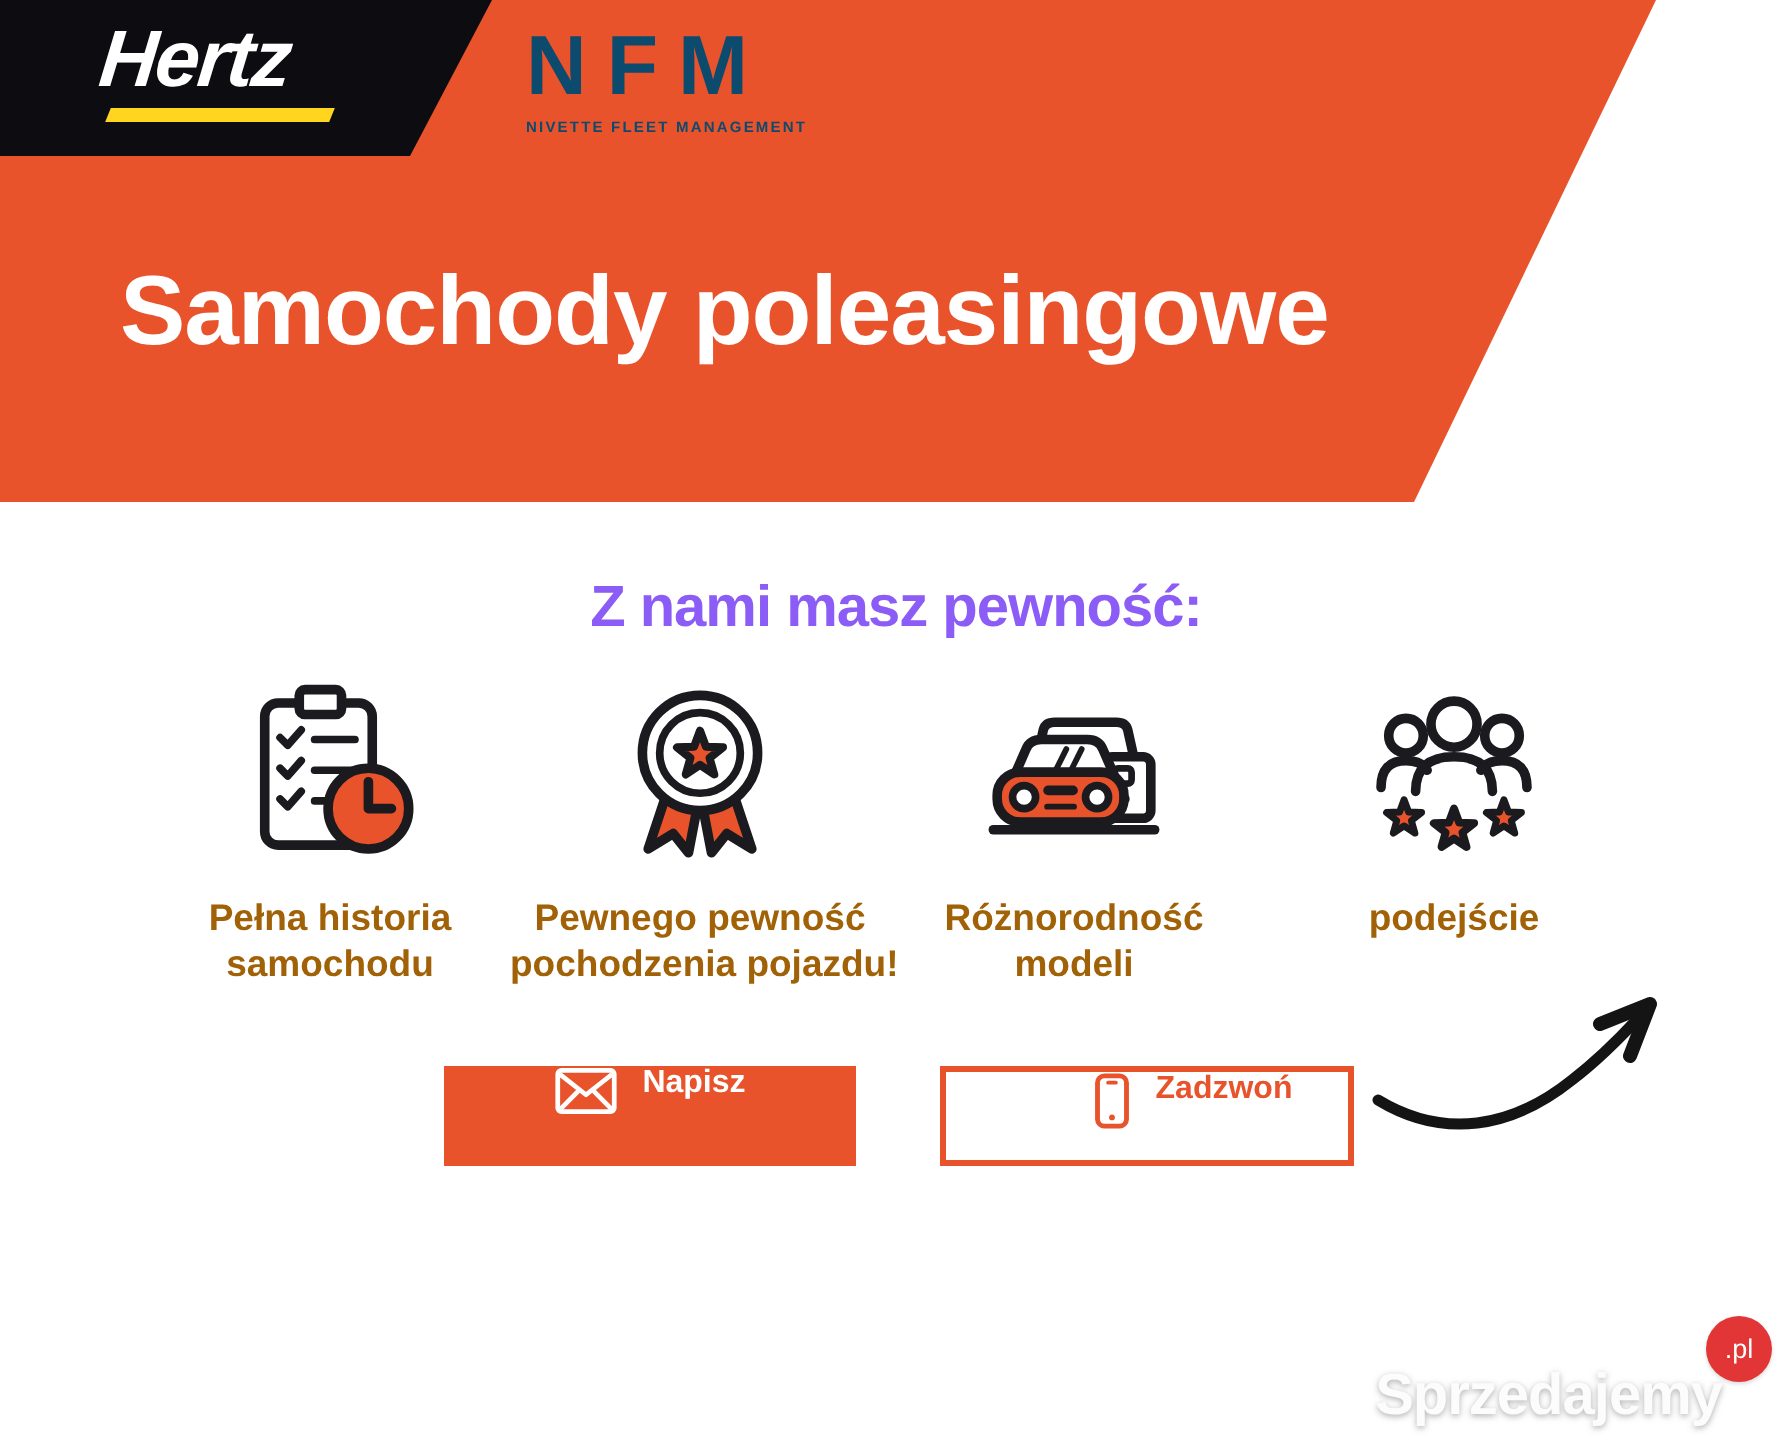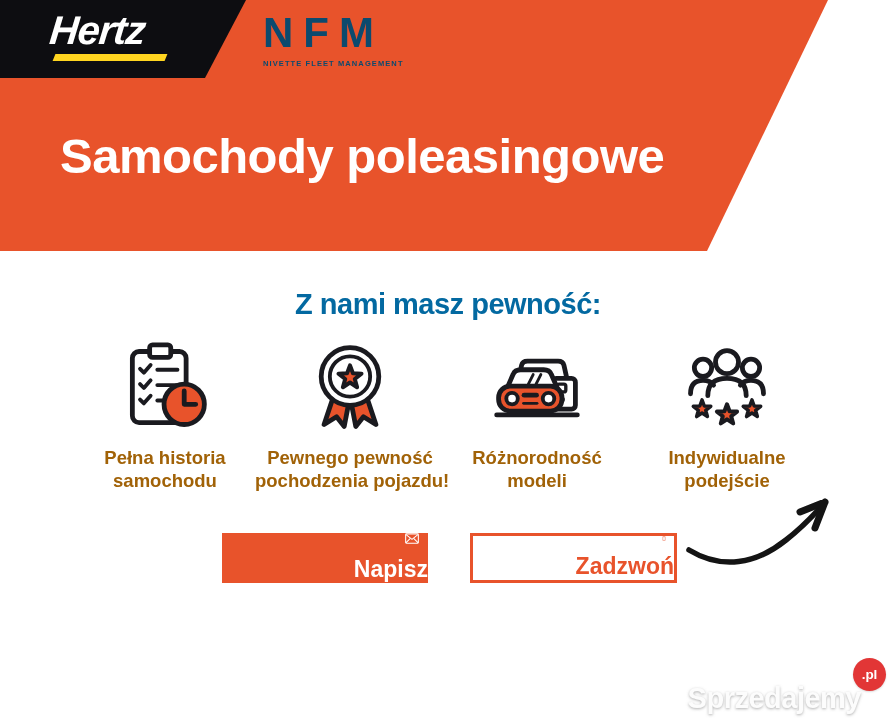--- a/index.html
+++ b/index.html
@@ -33,47 +33,47 @@
   .nfm{position:absolute;left:263px;top:12px;color:#0c4a6e;z-index:3;}
   .nfm-main{font-size:42px;font-weight:bold;letter-spacing:10px;line-height:1;}
   .nfm-sub{font-size:7.5px;font-weight:bold;letter-spacing:1.1px;margin-top:5px;}
   .title{
     position:absolute;left:60px;top:128px;margin:0;z-index:3;
     color:#ffffff;font-size:49px;font-weight:bold;letter-spacing:-0.5px;
   }
   
   .heading{
     position:absolute;left:0;top:288px;width:896px;margin:0;text-align:center;
-    color:#0369a1;font-size:29px;font-weight:bold;letter-spacing:-0.5px;
+    color:#8b5cf6;font-size:29px;font-weight:bold;letter-spacing:-0.5px;
   }
   .feature{position:absolute;top:340px;width:190px;text-align:center;}
   .feature svg{display:inline-block;}
   .f1{left:70px;} .f2{left:255px;} .f3{left:442px;} .f4{left:632px;}
   .caption{
     margin-top:6px;color:#a16207;font-size:18.5px;font-weight:bold;
     line-height:1.25;white-space:nowrap;
   }
   
   .btn{
-    position:absolute;top:533px;height:50px;display:flex;align-items:flex-end;
+    position:absolute;top:533px;height:50px;display:flex;align-items:flex-start;
     justify-content:center;gap:12px;font-family:"Liberation Sans",sans-serif;
-    font-size:23px;font-weight:bold;cursor:pointer;box-sizing:border-box;padding:0;flex-direction:column;
+    font-size:16px;font-weight:bold;cursor:pointer;box-sizing:border-box;padding:0;
   }
   .btn-write{left:222px;width:206px;background:#e8532b;color:#ffffff;border:none;}
   .btn-call{left:470px;width:207px;background:#ffffff;color:#e8532b;border:3px solid #e8532b;padding-left:45px;}
   .arrow{position:absolute;left:684px;top:490px;}
   
   .watermark{position:absolute;top:658px;right:10px;display:flex;align-items:flex-start;z-index:4;}
   .wm-text{
     font-size:29px;font-weight:bold;color:#fcfcfc;letter-spacing:-0.5px;margin-top:24px;
     text-shadow:0 1px 3px rgba(110,110,110,0.55);
   }
   .wm-pl{
     width:33px;height:33px;border-radius:50%;background:#e23636;color:#ffffff;
-    font-size:13.5px;font-weight:bold;display:flex;align-items:center;justify-content:center;
+    font-size:13.5px;font-weight:normal;display:flex;align-items:center;justify-content:center;
     margin-left:-8px;box-shadow:0 1px 2px rgba(0,0,0,0.15);
   }
   .ic{stroke:#1a1a1f;stroke-linecap:round;stroke-linejoin:round;}
 </style>
 </head>
 <body>
 
 <div class="stage">
 
   <div class="orange-shape"></div>
@@ -162,21 +162,20 @@
         <polygon class="ic" points="0,-12 2.94,-4.05 11.41,-3.71 4.76,1.55 7.05,9.71 0,5 -7.05,9.71 -4.76,1.55 -11.41,-3.71 -2.94,-4.05" fill="#e8532b" stroke-width="4.5"></polygon>
       </g>
       <g transform="translate(50,78) scale(0.92)">
         <polygon class="ic" points="0,-12 2.94,-4.05 11.41,-3.71 4.76,1.55 7.05,9.71 0,5 -7.05,9.71 -4.76,1.55 -11.41,-3.71 -2.94,-4.05" fill="#e8532b" stroke-width="4.5"></polygon>
       </g>
       <g transform="translate(76,72) scale(0.8)">
         <polygon class="ic" points="0,-12 2.94,-4.05 11.41,-3.71 4.76,1.55 7.05,9.71 0,5 -7.05,9.71 -4.76,1.55 -11.41,-3.71 -2.94,-4.05" fill="#e8532b" stroke-width="4.5"></polygon>
       </g>
     </svg>
     <div class="caption">
-      <div>Indywidualne</div>
       <div>podejście</div>
     </div>
   </div>
 
   <button class="btn btn-write">
     <svg width="32" height="25" viewBox="0 0 34 26">
       <rect x="2" y="2" width="30" height="22" rx="2" fill="none" stroke="#ffffff" stroke-width="2.5"></rect>
       <path d="M3 4 L17 15 L31 4" fill="none" stroke="#ffffff" stroke-width="2.5" stroke-linejoin="round"></path>
       <path d="M3 23 L12.5 13.5 M31 23 L21.5 13.5" fill="none" stroke="#ffffff" stroke-width="2.5" stroke-linecap="round"></path>
     </svg>

